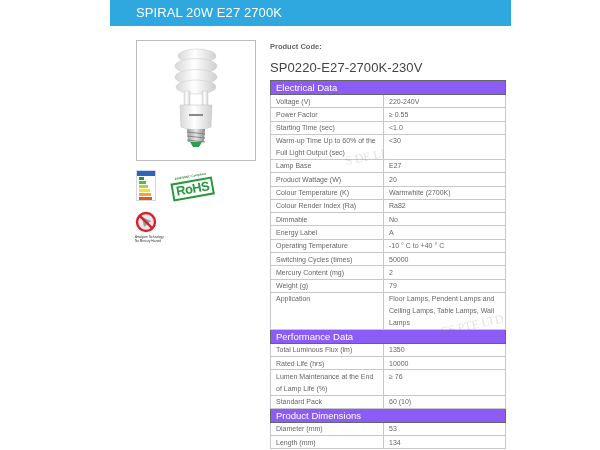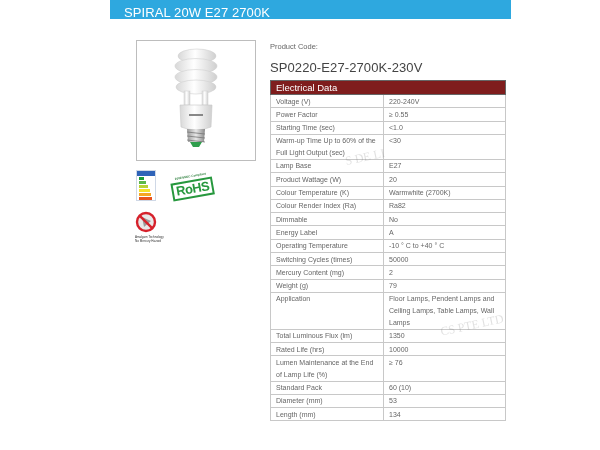--- a/index.html
+++ b/index.html
@@ -1,48 +1,48 @@
 <!DOCTYPE html>
 <html><head>
 <meta charset="utf-8">
 <style>
   * { box-sizing: border-box; margin: 0; padding: 0; }
   html, body { width: 600px; height: 450px; background: #ffffff; overflow: hidden; }
   body { position: relative; font-family: "Liberation Sans", sans-serif; color: #555; }
 
   .title-bar {
-    position: absolute; left: 110px; top: 0; width: 401px; height: 19px;
+    position: absolute; left: 110px; top: 0; width: 401px; height: 26px;
     background: #2ea8df; color: #ffffff;
-    font-size: 13px; line-height: 26px; padding-left: 14px; letter-spacing: 0.1px;
+    font-size: 13px; line-height: 26px; padding-left: 26px; letter-spacing: 0.1px;
   }
 
   .product-image {
     position: absolute; left: 136px; top: 40px; width: 120px; height: 121px;
     border: 1px solid #bdbdbd; background: #fff;
   }
   .product-image svg { position: absolute; left: 0; top: 0; }
 
   .badges { position: absolute; left: 134px; top: 166px; width: 120px; height: 80px; }
   .energy-label { position: absolute; left: 2px; top: 4px; width: 20px; height: 31px; border: 1px solid #cfd8e6; background: #fff; }
   .energy-label .eu { height: 5px; background: #2e63b8; }
   .energy-label .bar { height: 3px; margin-top: 1px; margin-left: 2px; }
   .rohs { position: absolute; left: 38px; top: 9px; width: 42px; height: 32px; transform: rotate(-10deg); background: #fff; }
   .rohs .small { font-size: 3px; color: #2a7d3a; line-height: 3px; text-align: center; font-weight: bold; }
   .rohs .big { margin-top: 2px; border: 2px solid #27983e; color: #27983e; font-weight: bold; font-size: 13px; line-height: 14px; text-align: center; letter-spacing: -0.5px; }
   .no-mercury { position: absolute; left: 1px; top: 45px; width: 22px; height: 22px; }
   .no-mercury-text { position: absolute; left: 1px; top: 69px; font-size: 3px; line-height: 4px; color: #333; width: 40px; }
 
-  .code-label { position: absolute; left: 270px; top: 42px; font-size: 7.5px; color: #666; }
+  .code-label { position: absolute; left: 270px; top: 42px; font-size: 7.5px; color: #666; font-weight: bold; }
   .code-value { position: absolute; left: 270px; top: 60px; font-size: 13px; color: #444; letter-spacing: 0.1px; }
 
   .spec-table { position: absolute; left: 270px; top: 80px; width: 236px; border-collapse: collapse; border: 1px solid #bdbdbd; font-size: 7px; color: #666; }
   .spec-table td { border: 1px solid #c8c8c8; padding: 0 5px; vertical-align: top; line-height: 11.8px; }
   .spec-table td.label { width: 113px; }
   .spec-table tr.section td {
-    background: #7f1d1d; color: #ffffff; font-size: 9.5px; line-height: 13px;
+    background: #8b5cf6; color: #ffffff; font-size: 9.5px; line-height: 13px;
     border-color: #666666; 
   }
   .spec-table tr.row td { padding-top: 0.5px; }
 
   .watermark { position: absolute; color: rgba(120,120,120,0.22); font-family: "Liberation Serif", serif; font-size: 12px; transform: rotate(-12deg); pointer-events: none; white-space: nowrap; }
 </style>
 </head>
 <body>
 
 <div class="title-bar">
@@ -167,37 +167,43 @@
       </tr>
     <tr class="row">
         <td class="label">Weight (g)</td>
         <td>79</td>
       </tr>
     <tr class="row">
         <td class="label">Application</td>
         <td>Floor Lamps, Pendent Lamps and Ceiling Lamps, Table Lamps, Wall Lamps</td>
       </tr>
 
+    <tr class="section">
+      <td colspan="2">Performance Data</td>
+    </tr>
     <tr class="row">
         <td class="label">Total Luminous Flux (lm)</td>
         <td>1350</td>
       </tr>
     <tr class="row">
         <td class="label">Rated Life (hrs)</td>
         <td>10000</td>
       </tr>
     <tr class="row">
         <td class="label">Lumen Maintenance at the End of Lamp Life (%)</td>
         <td>≥ 76</td>
       </tr>
     <tr class="row">
         <td class="label">Standard Pack</td>
         <td>60 (10)</td>
       </tr>
 
+    <tr class="section">
+      <td colspan="2">Product Dimensions</td>
+    </tr>
     <tr class="row">
         <td class="label">Diameter (mm)</td>
         <td>53</td>
       </tr>
     <tr class="row">
         <td class="label">Length (mm)</td>
         <td>134</td>
       </tr>
   </tbody>
 </table>

